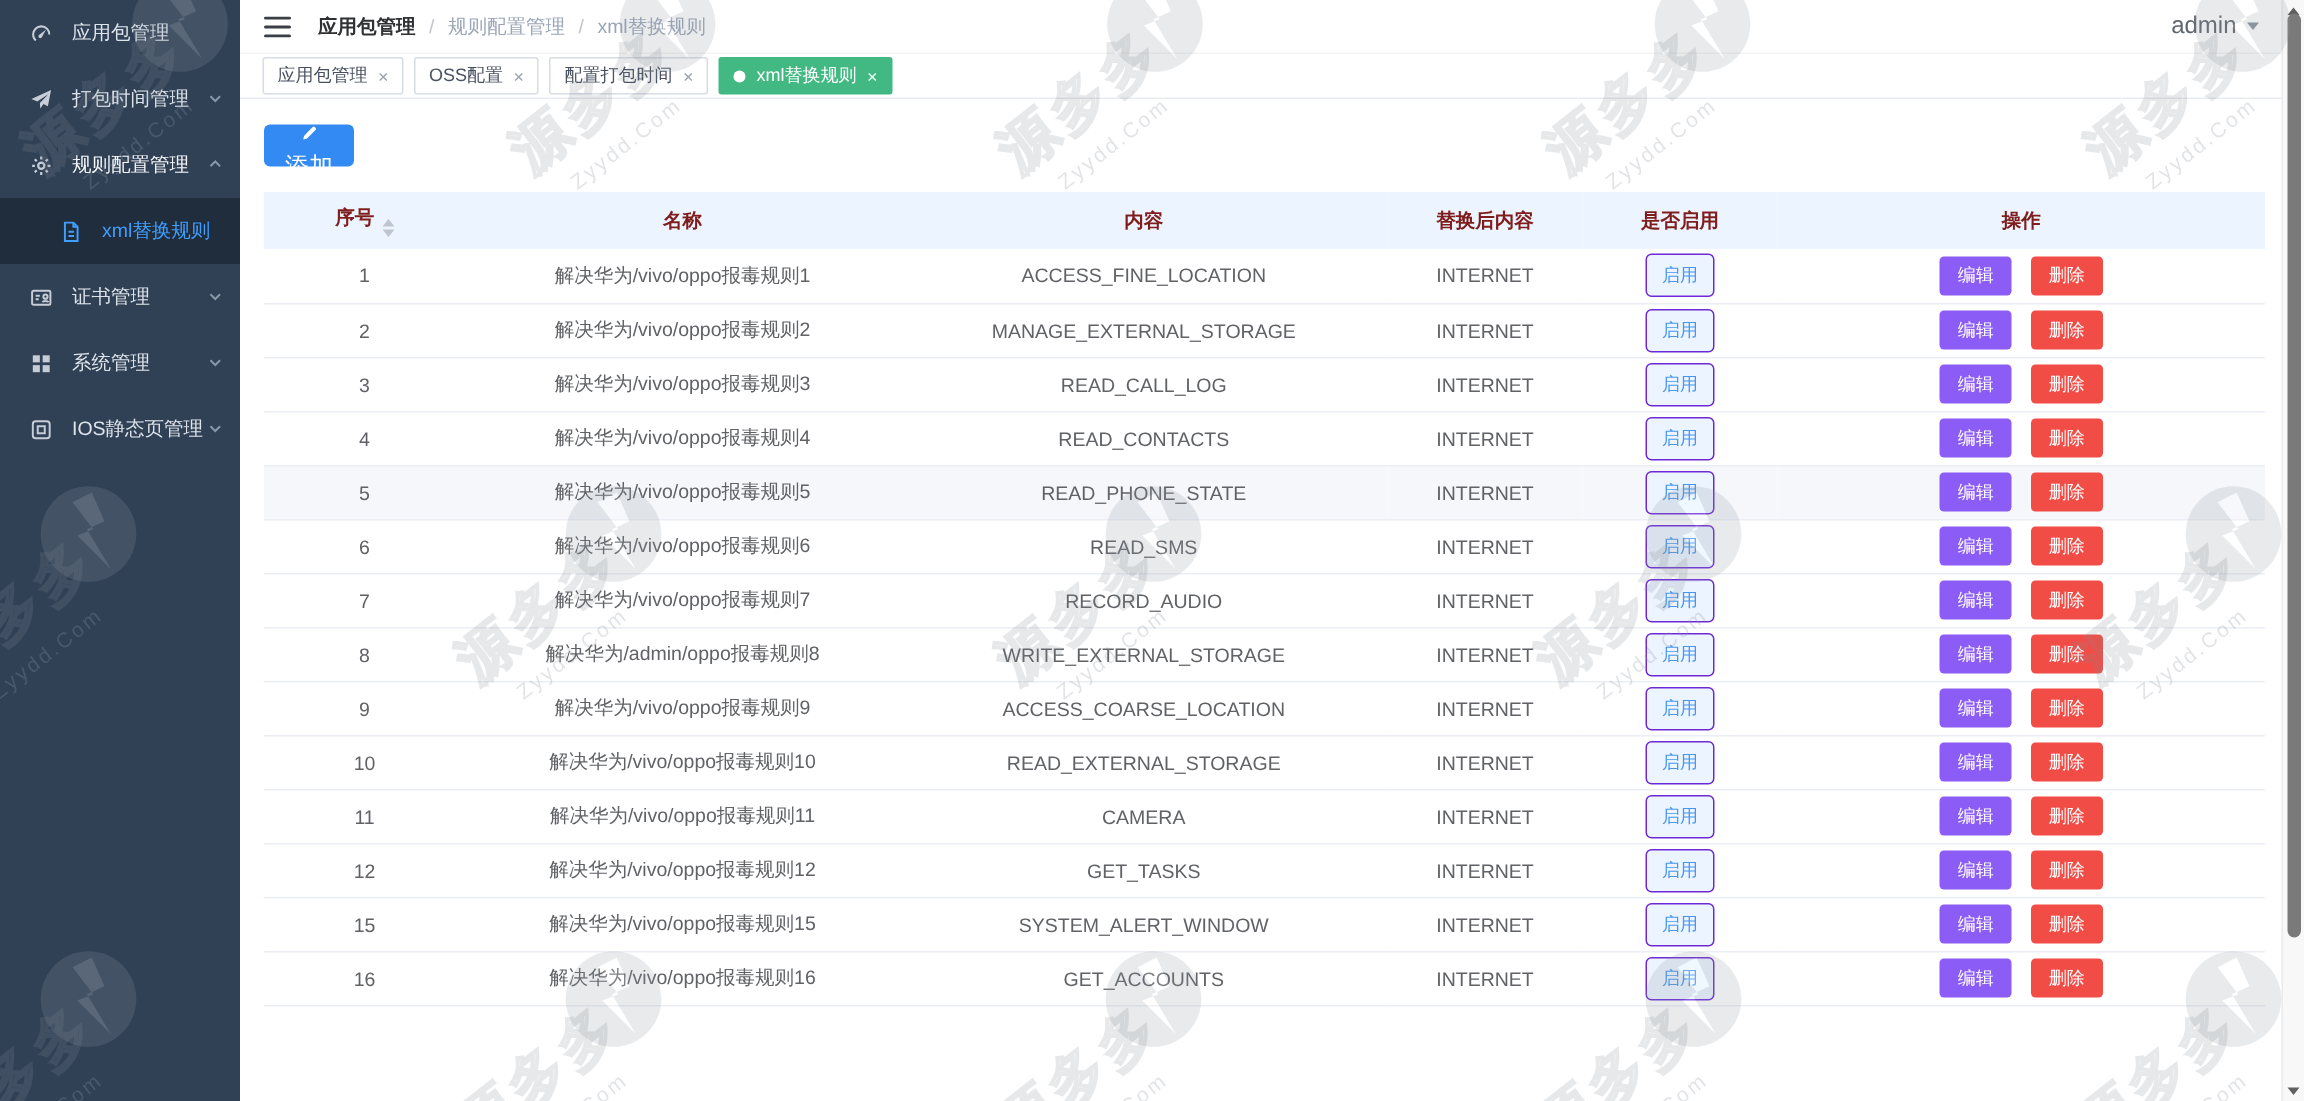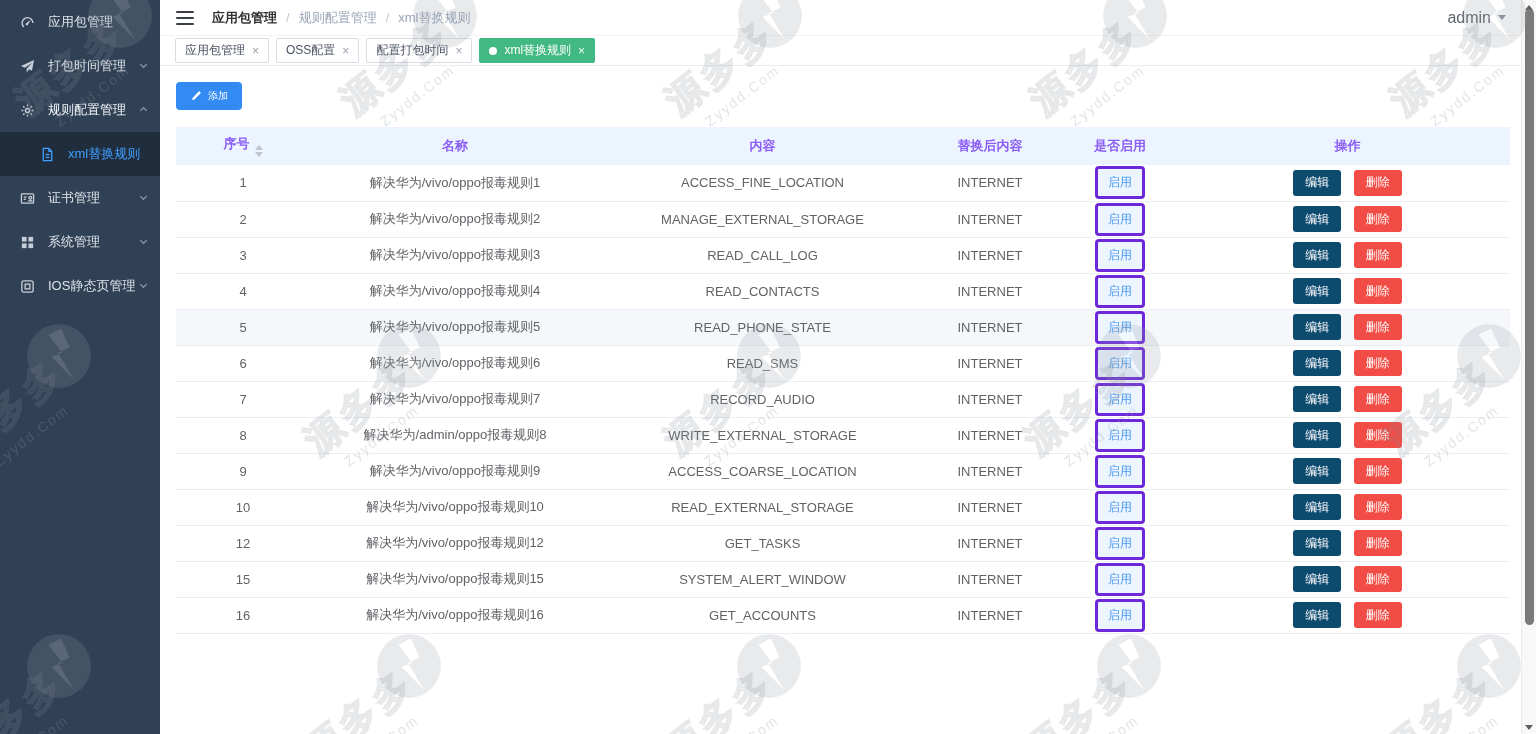--- a/index.html
+++ b/index.html
@@ -42,36 +42,36 @@
               border-bottom: 1px solid #e9ecf0; background: #fff; flex-shrink: 0; }
   .tag { display: inline-flex; align-items: center; height: 25px; padding: 0 9px; border: 1px solid #d8dce5;
          border-radius: 2px; background: #fff; color: #495060; font-size: 12px; margin-right: 7px; cursor: pointer; }
   .tag .tclose { margin-left: 7px; font-size: 12px; color: #9aa2ad; line-height: 1; }
   .tag.active { background: #42b983; border-color: #42b983; color: #fff; }
   .tag.active .tclose { color: #e8fff4; }
   .dot { width: 8px; height: 8px; border-radius: 50%; background: #fff; margin-right: 7px; }
 
   .content { flex: 1; padding: 16px 11px 0 16px; background: #fff; overflow: hidden; }
   .add-btn { display: inline-flex; align-items: center; gap: 6px; height: 28px; padding: 0 14px;
-             background: #338af3; border: none; border-radius: 4px; color: #fff; font-size: 10px;
-             cursor: pointer; margin-bottom: 17px; }
+             background: #338af3; border: none; border-radius: 4px; color: #fff; font-size: 16px;
+             cursor: pointer; margin-bottom: 17px; flex-direction: column; }
 
   table.grid { width: 1334px; border-collapse: collapse; table-layout: fixed; text-align: center; }
-  .grid thead th { height: 38px; background: #ecf5ff; color: #8b5cf6; font-size: 13px; font-weight: 700; }
+  .grid thead th { height: 38px; background: #ecf5ff; color: #7f1d1d; font-size: 13px; font-weight: 700; }
   .grid tbody td { height: 36px; border-bottom: 1px solid #ebeef5; color: #606266; font-size: 13px; }
   tr.hover td { background: #f5f7fa; }
 
   .caret-wrap { display: inline-flex; flex-direction: column; gap: 2px; margin-left: 5px; vertical-align: -2px; cursor: pointer; }
   .c-up { width: 0; height: 0; border-left: 4px solid transparent; border-right: 4px solid transparent; border-bottom: 5px solid #c0c4cc; }
   .c-down { width: 0; height: 0; border-left: 4px solid transparent; border-right: 4px solid transparent; border-top: 5px solid #c0c4cc; }
 
-  .badge { display: inline-block; padding: 5px 10px; background: #ecf5ff; border: 3px solid #6d28d9;
+  .badge { display: inline-block; padding: 5px 10px; background: #ecf5ff; border: 1px solid #6d28d9;
            border-radius: 4px; color: #4797ef; font-size: 12px; cursor: pointer; }
   .btn { height: 26px; padding: 0 12px; border: none; border-radius: 3px; color: #fff; font-size: 12px; cursor: pointer; }
-  .btn.edit { background: #0c4a6e; margin-right: 9px; }
+  .btn.edit { background: #8b5cf6; margin-right: 9px; }
   .btn.del { background: #f24c46; }
 
   
   .scrollbar { position: absolute; top: 0; right: 0; width: 15px; height: 734px; background: #f8f8f8;
                border-left: 1px solid #ebebeb; z-index: 60; }
   .sb-arrow { position: absolute; left: 0; width: 14px; height: 12px; display: flex; align-items: center; justify-content: center; cursor: pointer; }
   .sb-arrow.up { top: 1px; }
   .sb-arrow.down { bottom: 1px; }
   .tri-up { width: 0; height: 0; border-left: 4px solid transparent; border-right: 4px solid transparent; border-bottom: 5px solid #606060; }
   .tri-dn { width: 0; height: 0; border-left: 4px solid transparent; border-right: 4px solid transparent; border-top: 5px solid #606060; }
@@ -373,20 +373,31 @@
     <td><span>解决华为/vivo/oppo报毒规则10</span></td>
     <td><span>READ_EXTERNAL_STORAGE</span></td>
     <td><span>INTERNET</span></td>
     <td><span class="badge">启用</span></td>
     <td>
       <button class="btn edit">编辑</button>
       <button class="btn del">删除</button>
     </td>
   </tr>
             <tr class="trow">
+    <td><span>11</span></td>
+    <td><span>解决华为/vivo/oppo报毒规则11</span></td>
+    <td><span>CAMERA</span></td>
+    <td><span>INTERNET</span></td>
+    <td><span class="badge">启用</span></td>
+    <td>
+      <button class="btn edit">编辑</button>
+      <button class="btn del">删除</button>
+    </td>
+  </tr>
+            <tr class="trow">
     <td><span>12</span></td>
     <td><span>解决华为/vivo/oppo报毒规则12</span></td>
     <td><span>GET_TASKS</span></td>
     <td><span>INTERNET</span></td>
     <td><span class="badge">启用</span></td>
     <td>
       <button class="btn edit">编辑</button>
       <button class="btn del">删除</button>
     </td>
   </tr>

